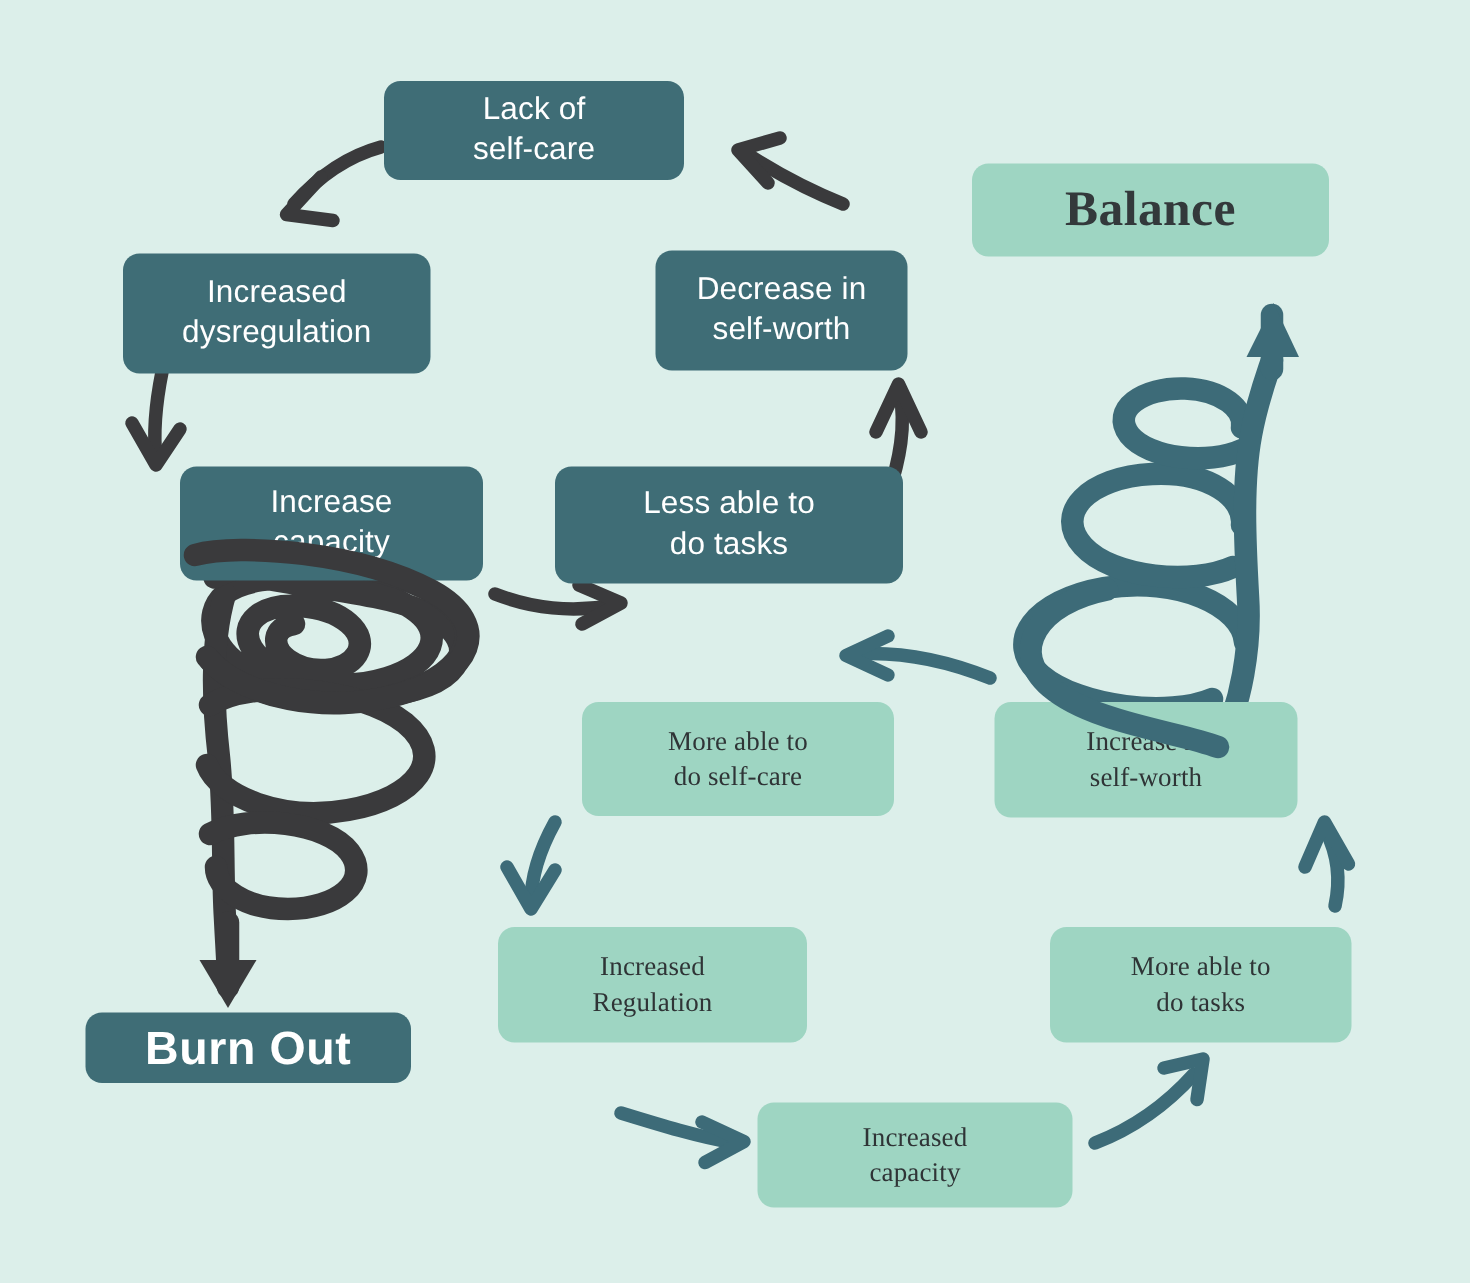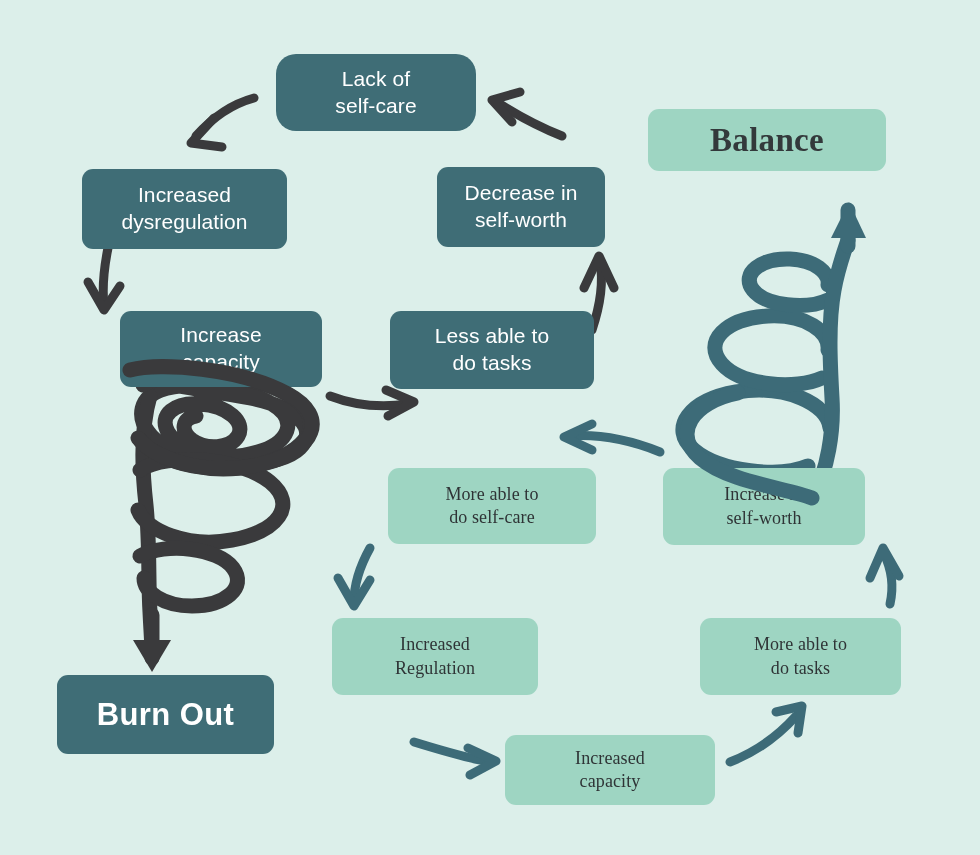--- a/index.html
+++ b/index.html
@@ -183,46 +183,46 @@
       <path d="M730 762 C 756 752, 778 736, 796 716" fill="none" stroke="#3d6b78" stroke-width="9" stroke-linecap="round"></path>
       <path d="M776 712 L802 706 L798 733" fill="none" stroke="#3d6b78" stroke-width="9" stroke-linecap="round" stroke-linejoin="round"></path>
     </g>
 
     <g>
       <path d="M890 604 C 894 586, 892 570, 884 554" fill="none" stroke="#3d6b78" stroke-width="9" stroke-linecap="round"></path>
       <path d="M870 578 L883 548 L899 576" fill="none" stroke="#3d6b78" stroke-width="9" stroke-linecap="round" stroke-linejoin="round"></path>
     </g>
   </svg>
 
-  <div class="node dark" style="left:276px; top:54px; width:200px; height:77px;border-radius:20px;">
+  <div class="node dark" style="left:256px; top:54px; width:200px; height:66px;">
     <span>Lack of
 self-care</span>
   </div>
 
   <div class="node dark" style="left:82px; top:169px; width:205px; height:80px;">
     <span>Increased
 dysregulation</span>
   </div>
 
   <div class="node dark" style="left:120px; top:311px; width:202px; height:76px;">
     <span>Increase
 capacity</span>
   </div>
 
-  <div class="node dark" style="left:390px; top:311px; width:204px; height:78px;">
+  <div class="node dark" style="left:370px; top:311px; width:232px; height:78px;">
     <span>Less able to
 do tasks</span>
   </div>
 
   <div class="node dark" style="left:437px; top:167px; width:168px; height:80px;">
     <span>Decrease in
 self-worth</span>
   </div>
 
-  <div class="node outcome-dark" style="left:57px; top:675px; width:217px; height:79px;">
+  <div class="node outcome-dark" style="left:57px; top:675px; width:217px; height:47px;">
     <span>Burn Out</span>
   </div>
 
   <div class="node outcome-light" style="left:648px; top:109px; width:238px; height:62px;">
     <span>Balance</span>
   </div>
 
   <div class="node light" style="left:388px; top:468px; width:208px; height:76px;">
     <span>More able to
 do self-care</span>

